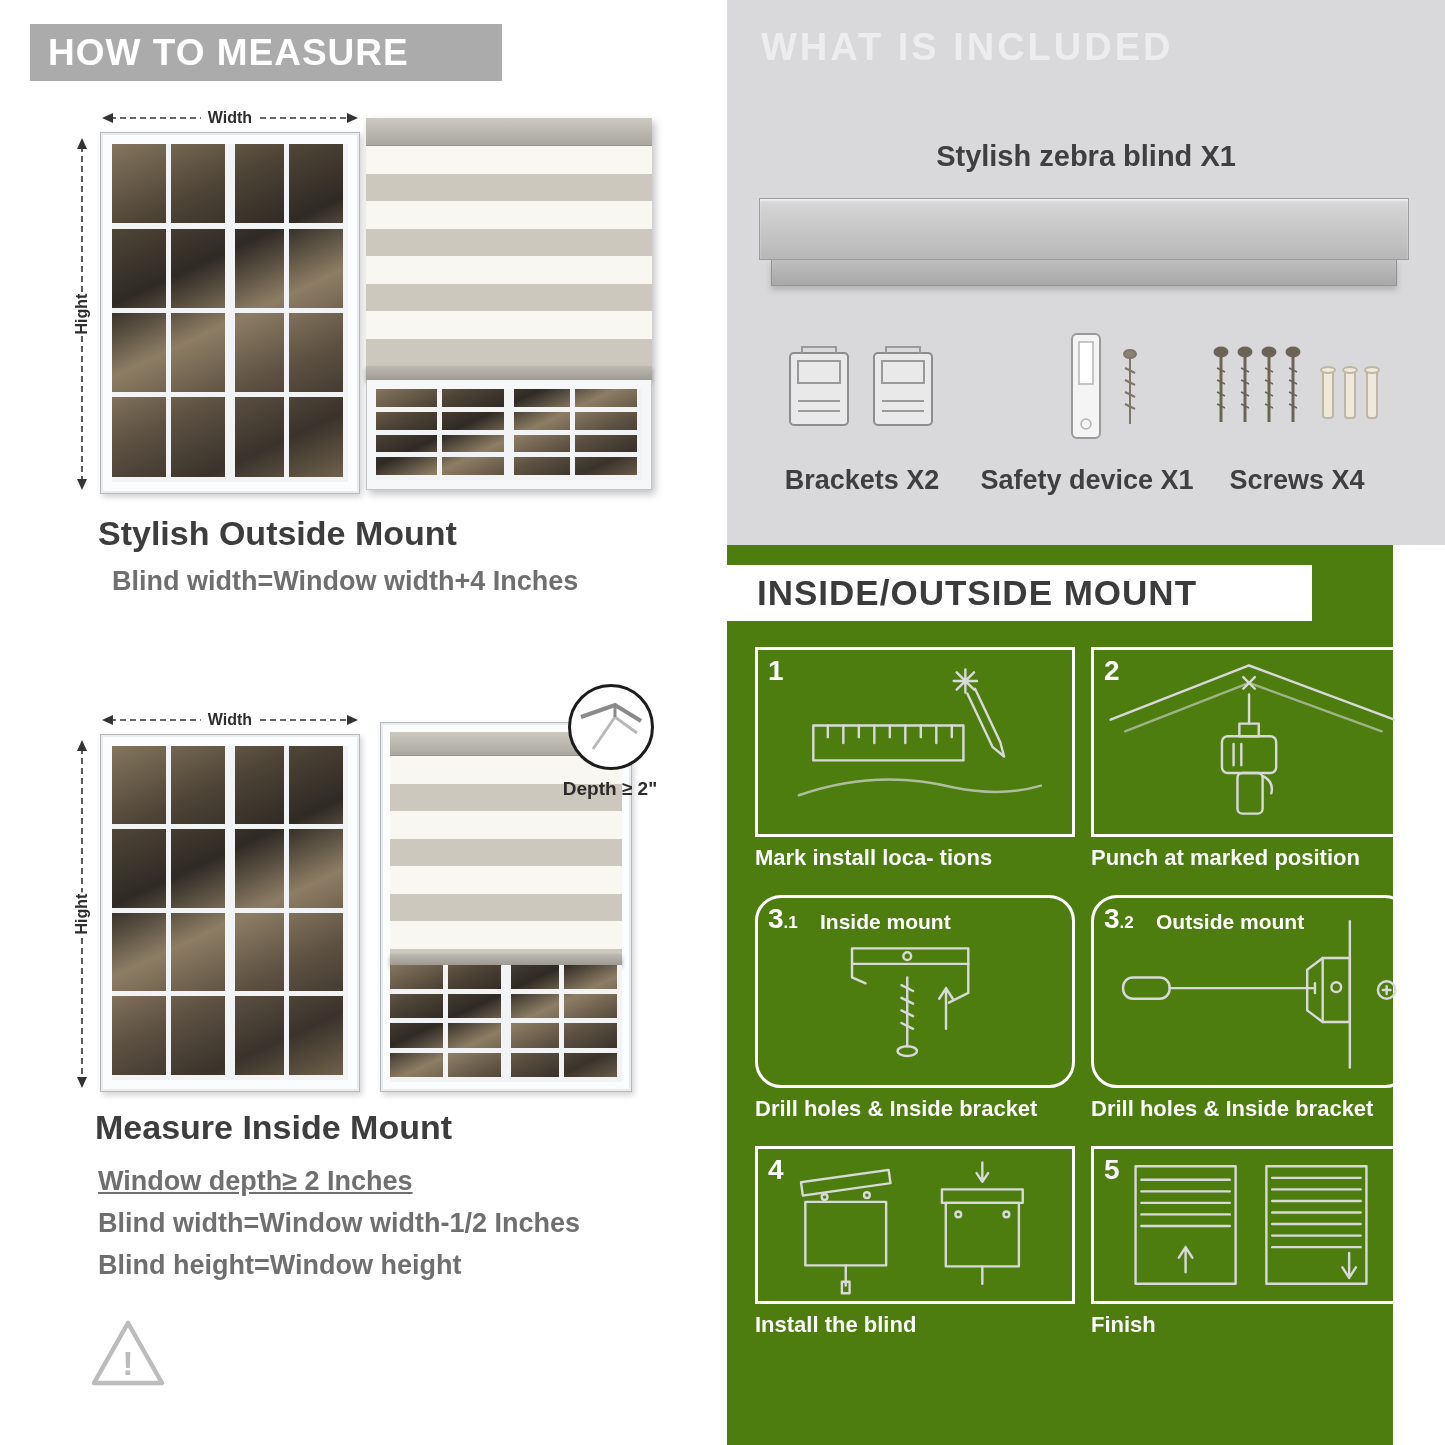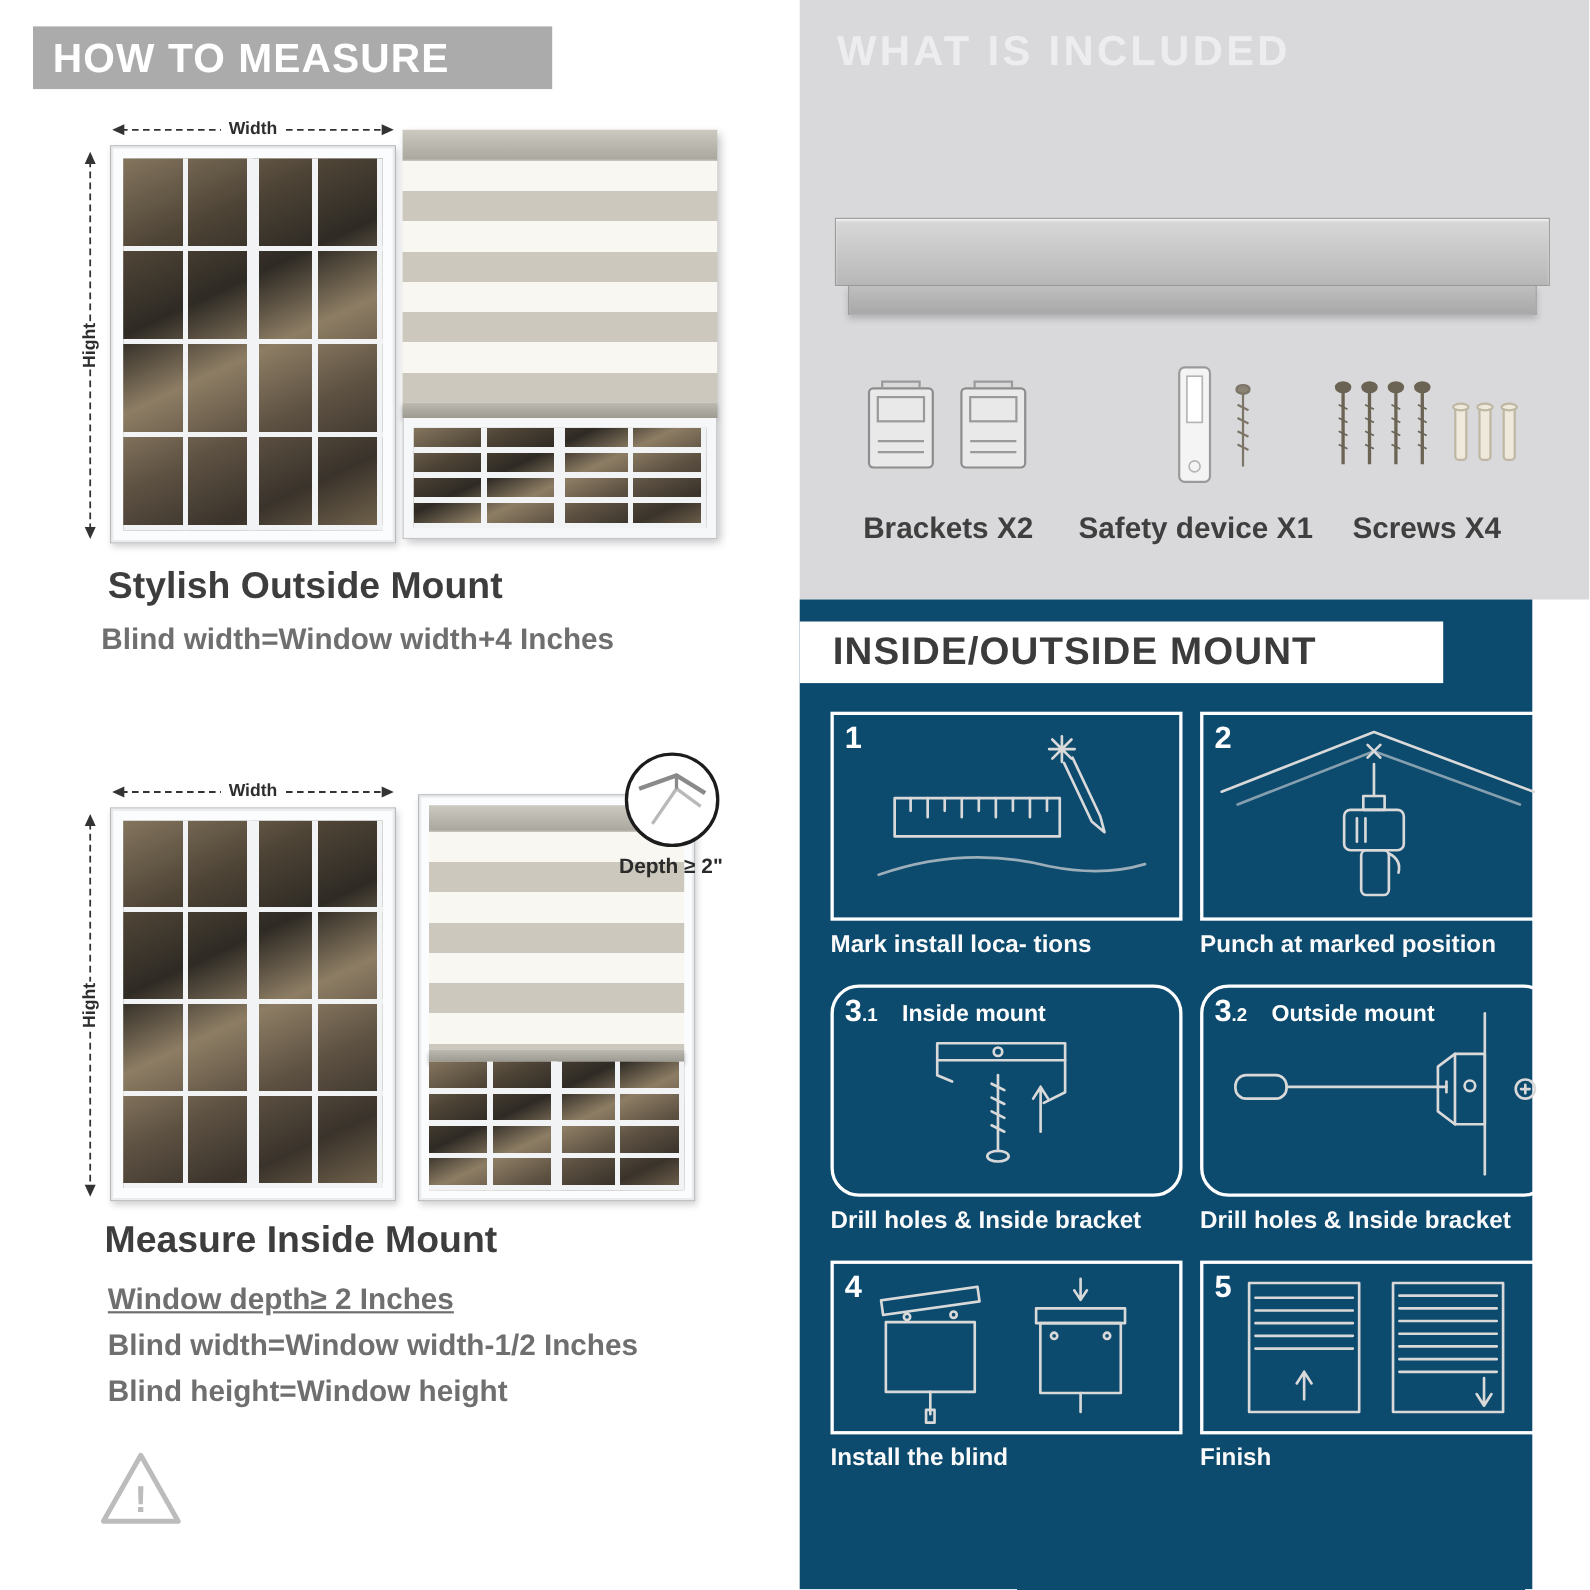--- a/index.html
+++ b/index.html
@@ -76,21 +76,21 @@
   .headrail-top { position:absolute; left:32px; top:198px; width:650px; height:62px;
     background:linear-gradient(180deg,#d8d8d8 0%,#c6c6c6 55%,#b7b7b7 100%);
     border:1px solid #9c9c9c; box-shadow:inset 0 2px 2px rgba(255,255,255,.6); }
   .headrail-under { position:absolute; left:44px; top:260px; width:626px; height:26px;
     background:linear-gradient(180deg,#bfbfbf,#a8a8a8); border:1px solid #949494; border-top:none;
     box-shadow:0 4px 6px rgba(0,0,0,.18); }
   .itm { position:absolute; }
   .item-label { position:absolute; top:465px; width:220px; text-align:center;
     font-size:27px; font-weight:bold; color:#3f3f3f; white-space:nowrap; }
 
-  .mount { position:absolute; left:0; top:545px; width:666px; height:900px; background:#0c4a6e; }
+  .mount { position:absolute; left:0; top:545px; width:666px; height:900px; background:#4d7c0f; }
   .mount-banner { position:absolute; left:0; top:20px; width:585px; height:56px; background:#fff;
     display:flex; align-items:center; padding-left:30px;
     font-size:35px; font-weight:bold; color:#3b3b3b; letter-spacing:1px; }
   .steps-grid { position:absolute; left:28px; top:102px; width:660px;
     display:grid; grid-template-columns:320px 320px; column-gap:16px; row-gap:24px; }
   .step-box { position:relative; border:3px solid #fff; width:100%; }
   .box-r1 { height:190px; } .box-r2 { height:193px;border-radius:26px; } .box-r3 { height:158px; }
   .step-num { position:absolute; top:5px; left:10px; color:#fff; font-weight:bold; font-size:28px; z-index:2; }
   .step-sub { font-size:17px; }
   .step-inline { position:absolute; top:12px; left:62px; color:#fff; font-weight:bold; font-size:21px; z-index:2; }
@@ -132,21 +132,21 @@
         <div class="cassette"></div>
         <div class="stripes"></div>
         <div class="bottomrail"></div>
         <div class="window-peek">
           <div class="panes"></div>
         </div>
       </div>
     </div>
 
     <div class="h2-title" style="left:98px; top:514px;">Stylish Outside Mount</div>
-    <div class="formula" style="left:92px; top:566px;">Blind width=Window width+4 Inches</div>
+    <div class="formula" style="left:112px; top:566px;">Blind width=Window width+4 Inches</div>
 
     <div class="fig fig2">
       <div class="w-arrow" style="left:50px; top:16px; width:260px;">
         <svg width="260" height="24" viewBox="0 0 260 24">
           <line x1="10" y1="12" x2="250" y2="12" stroke="#333" stroke-width="1.6" stroke-dasharray="6,4"></line>
           <polygon points="2,12 13,7 13,17" fill="#333"></polygon>
           <polygon points="258,12 247,7 247,17" fill="#333"></polygon>
         </svg>
         <span class="arrow-lbl">Width</span>
       </div>
@@ -187,20 +187,21 @@
         <path d="M40 7 L74 67 L6 67 Z" fill="none" stroke="#bcbcbc" stroke-width="4.5" stroke-linejoin="round"></path>
         <text x="40" y="59" text-anchor="middle" font-size="34" font-weight="bold" fill="#bcbcbc">!</text>
       </svg>
     </div>
   </div>
 
   <div class="right-col">
 
     <div class="included">
       <div class="included-banner">WHAT IS INCLUDED</div>
+      <div class="blind-title">Stylish zebra blind X1</div>
 
       <div class="headrail-top"></div>
       <div class="headrail-under"></div>
 
       <svg class="itm" style="left:55px; top:335px;" width="160" height="112" viewBox="0 0 160 112">
         <g fill="#e9e9e9" stroke="#8d8d8d" stroke-width="2">
           <rect x="8" y="18" width="58" height="72" rx="4"></rect>
           <rect x="92" y="18" width="58" height="72" rx="4"></rect>
         </g>
         <g fill="none" stroke="#9a9a9a" stroke-width="2">

